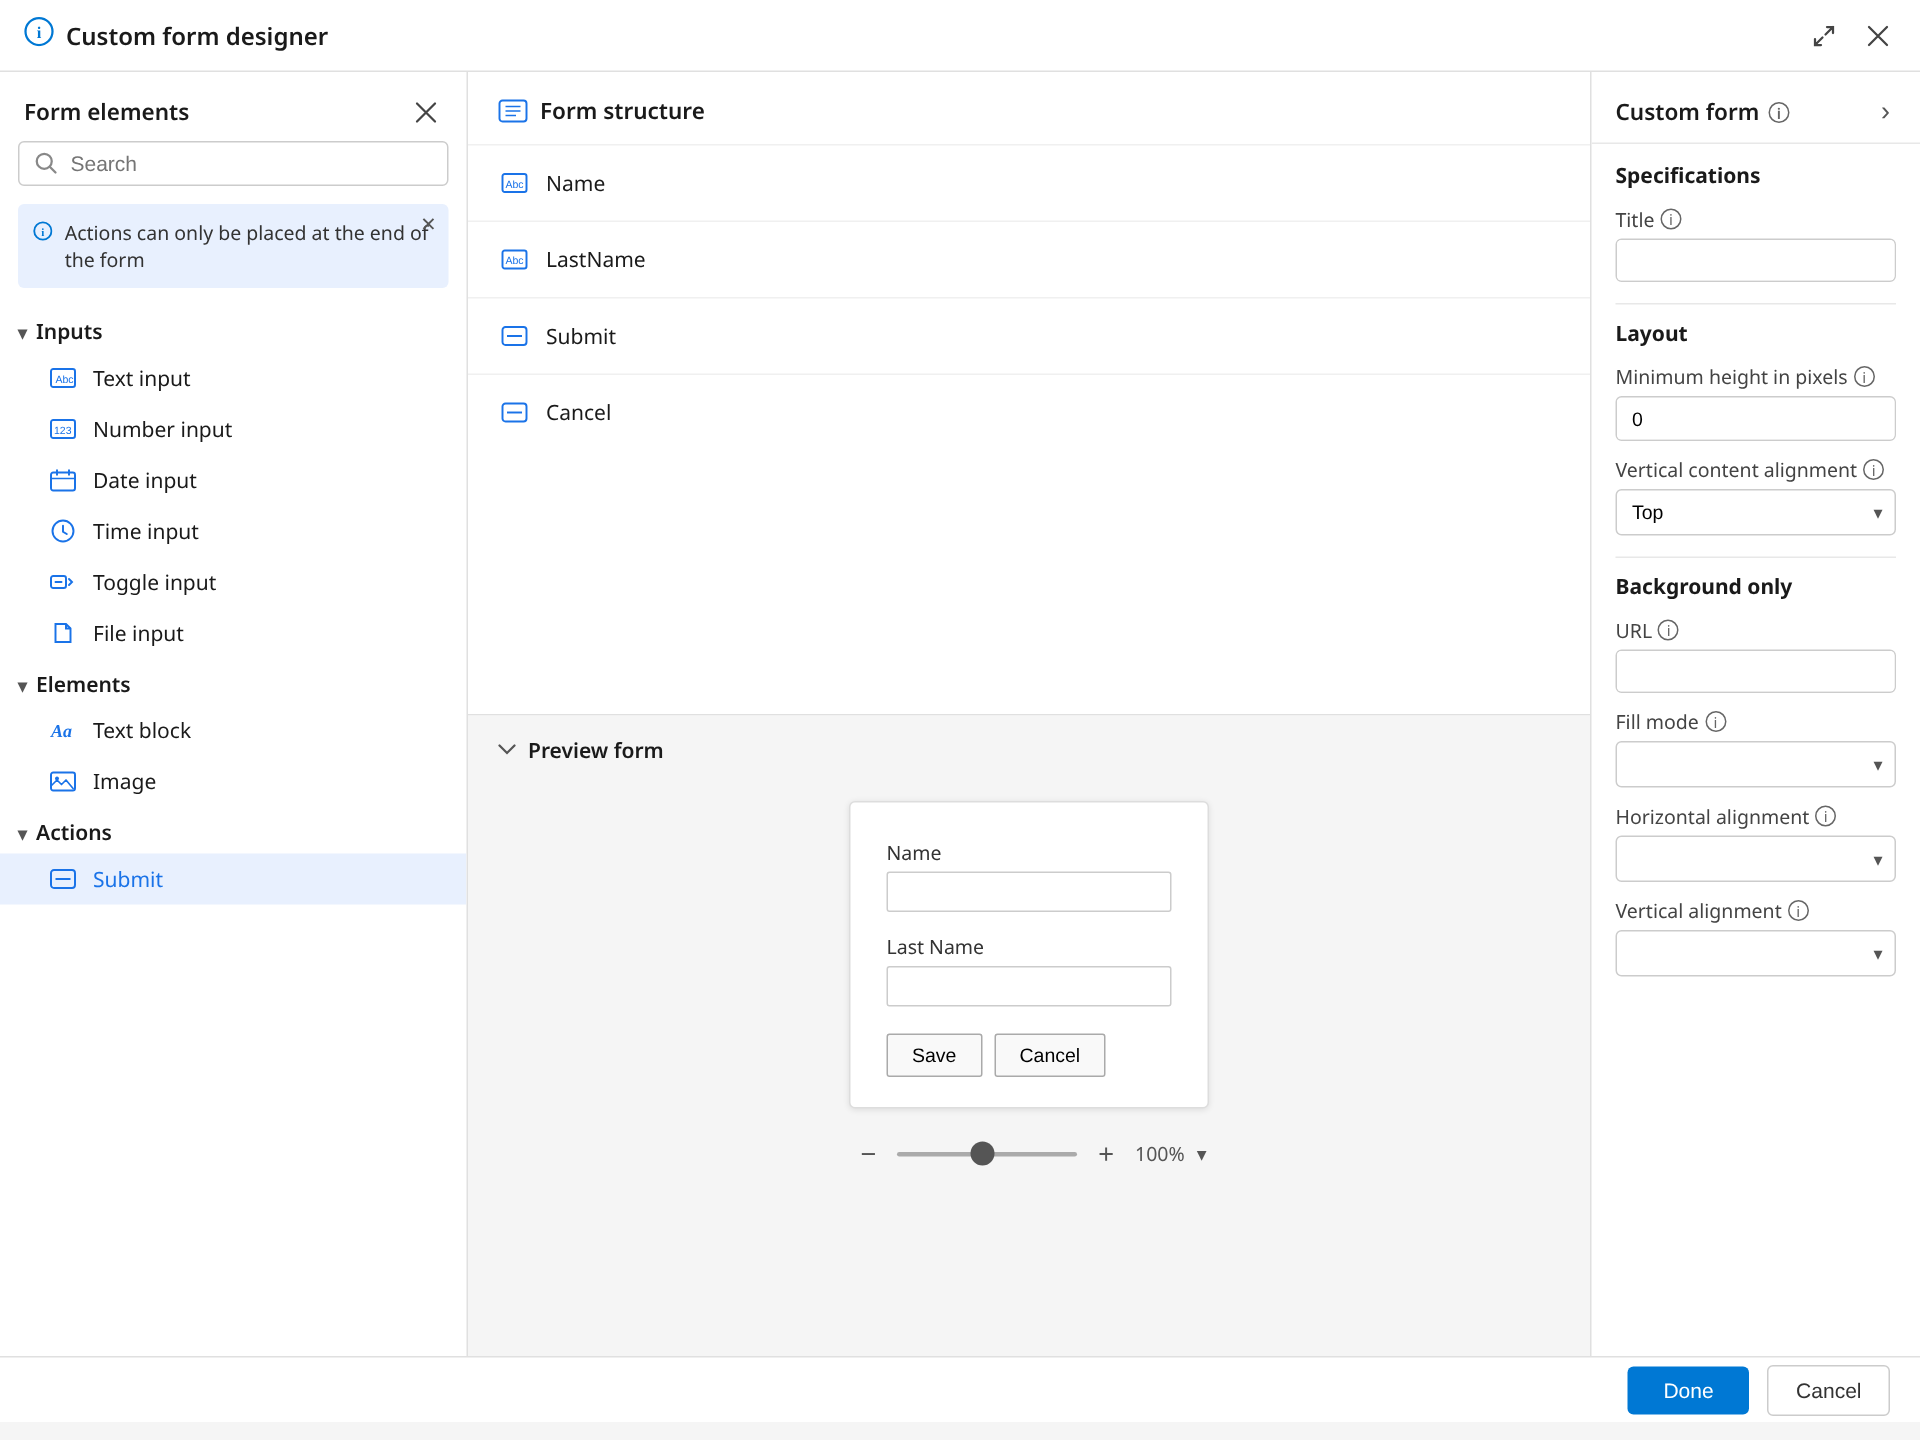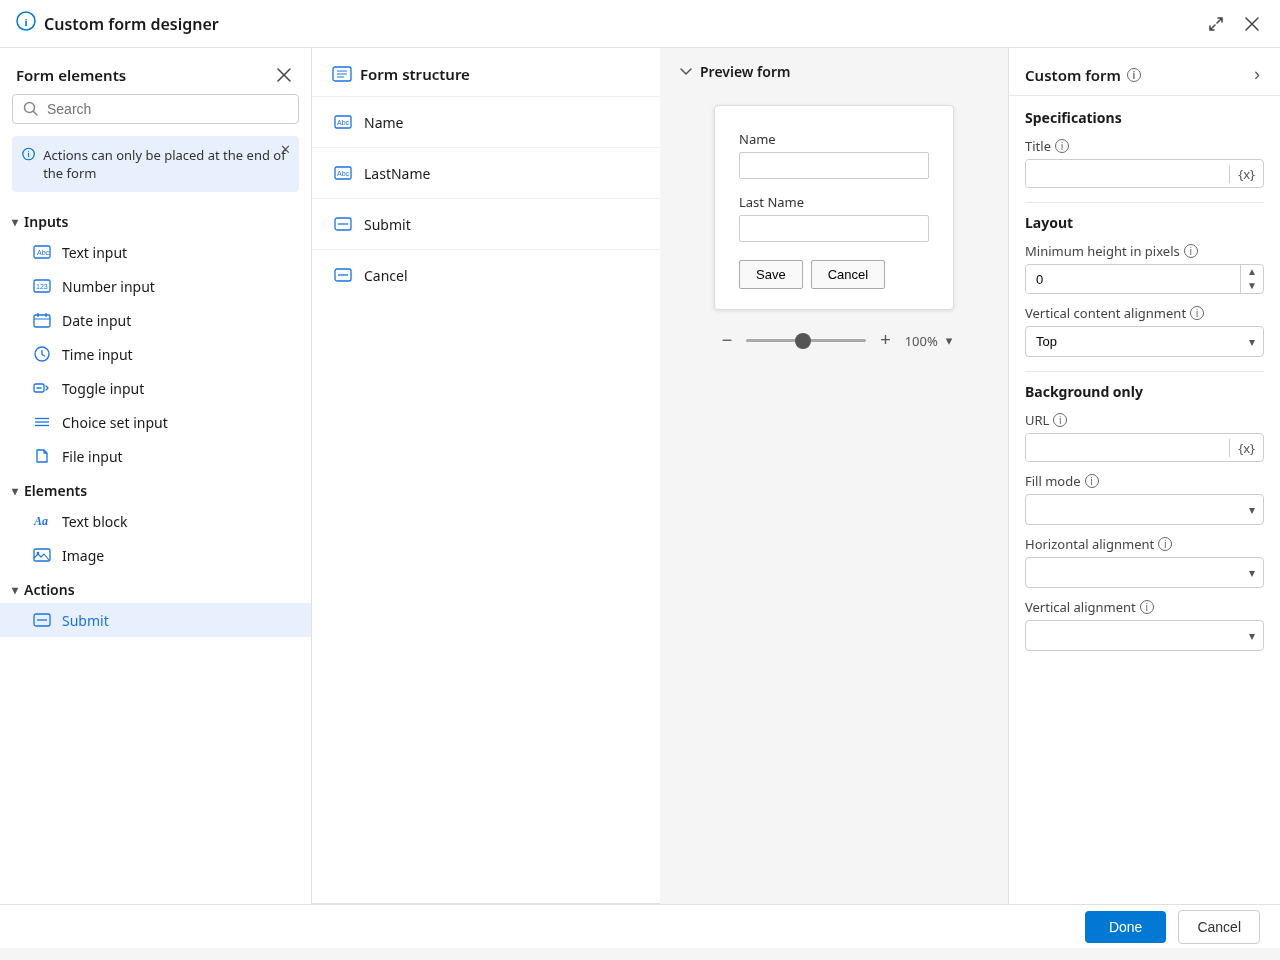--- a/index.html
+++ b/index.html
@@ -152,21 +152,21 @@
       justify-content: center;
       color: #1a73e8;
       font-size: 16px;
       flex-shrink: 0;
     }
 
     
     .center-panel {
       flex: 1;
       display: flex;
-      flex-direction: row;
+      flex-direction: column;
       background: #f5f5f5;
       overflow: hidden;
     }
     .form-structure-section {
       background: #fff;
       border-bottom: 1px solid #e0e0e0;
       padding: 0;
       flex: 1;
       overflow-y: auto;
     }
@@ -293,21 +293,21 @@
     .zoom-dropdown {
       background: none;
       border: none;
       font-size: 13px;
       cursor: pointer;
       color: #555;
     }
 
     
     .right-panel {
-      width: 272px;
+      width: 220px;
       background: #fff;
       border-left: 1px solid #e0e0e0;
       display: flex;
       flex-direction: column;
       overflow-y: auto;
     }
     .right-panel-header {
       display: flex;
       align-items: center;
       justify-content: space-between;
@@ -585,30 +585,20 @@
         <div class="list-item-icon">
           <svg width="18" height="14" viewBox="0 0 18 14" fill="none">
               <rect x="1" y="3" width="10" height="8" rx="1.5" stroke="#1a73e8" stroke-width="1.3"></rect>
               <path d="M4 7h4M13 5l2 2-2 2" stroke="#1a73e8" stroke-width="1.3" stroke-linecap="round"></path>
             </svg>
         </div>
         <span>Toggle input</span>
       </div>
       <div class="list-item">
         <div class="list-item-icon">
-          <svg width="18" height="14" viewBox="0 0 18 14" fill="none">
-              <line x1="2" y1="3.5" x2="16" y2="3.5" stroke="#1a73e8" stroke-width="1.3"></line>
-              <line x1="2" y1="7" x2="16" y2="7" stroke="#1a73e8" stroke-width="1.3"></line>
-              <line x1="2" y1="10.5" x2="16" y2="10.5" stroke="#1a73e8" stroke-width="1.3"></line>
-            </svg>
-        </div>
-        <span>Choice set input</span>
-      </div>
-      <div class="list-item">
-        <div class="list-item-icon">
           <svg width="16" height="16" viewBox="0 0 16 16" fill="none">
               <path d="M3 2h7l3 3v9H3z" stroke="#1a73e8" stroke-width="1.3"></path>
               <path d="M10 2v3h3" stroke="#1a73e8" stroke-width="1.3"></path>
             </svg>
         </div>
         <span>File input</span>
       </div>
 
       <div class="section-header">
         <span class="chevron">▾</span>

